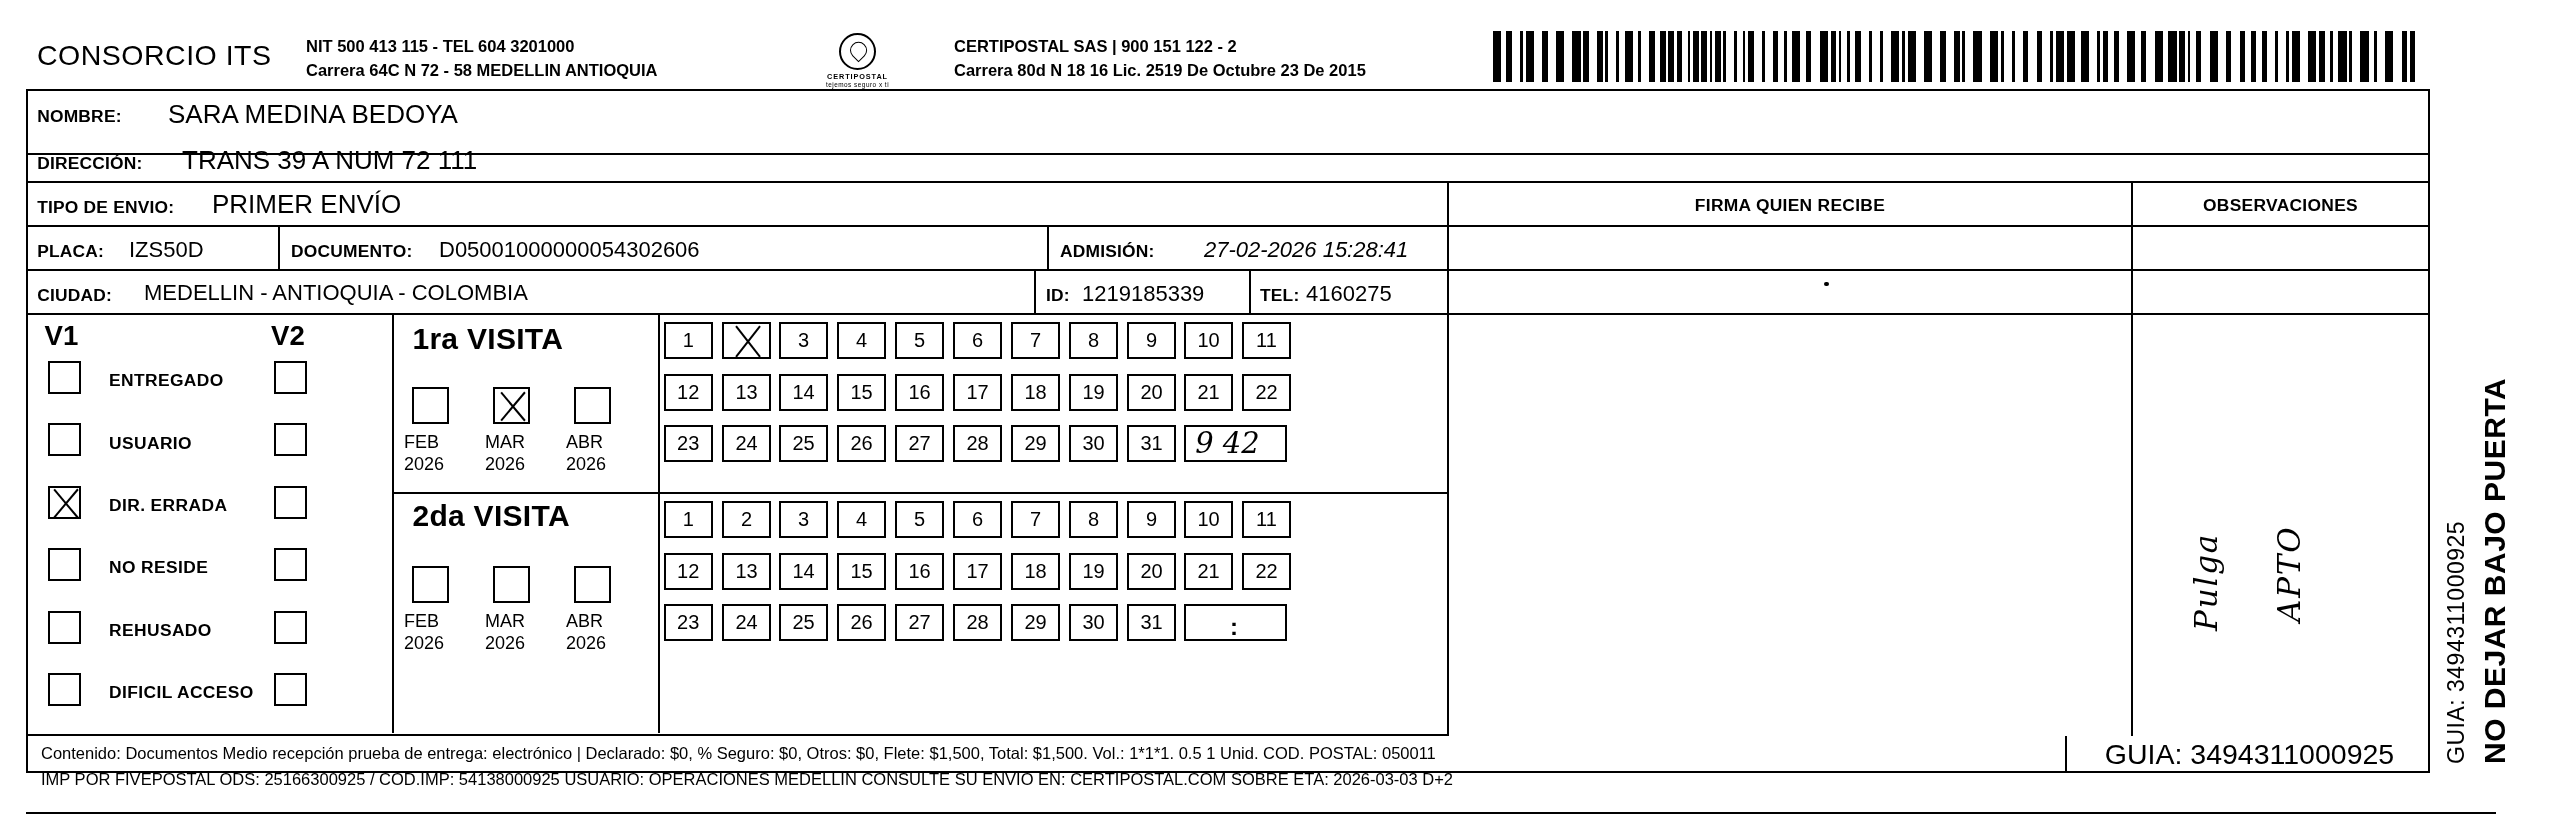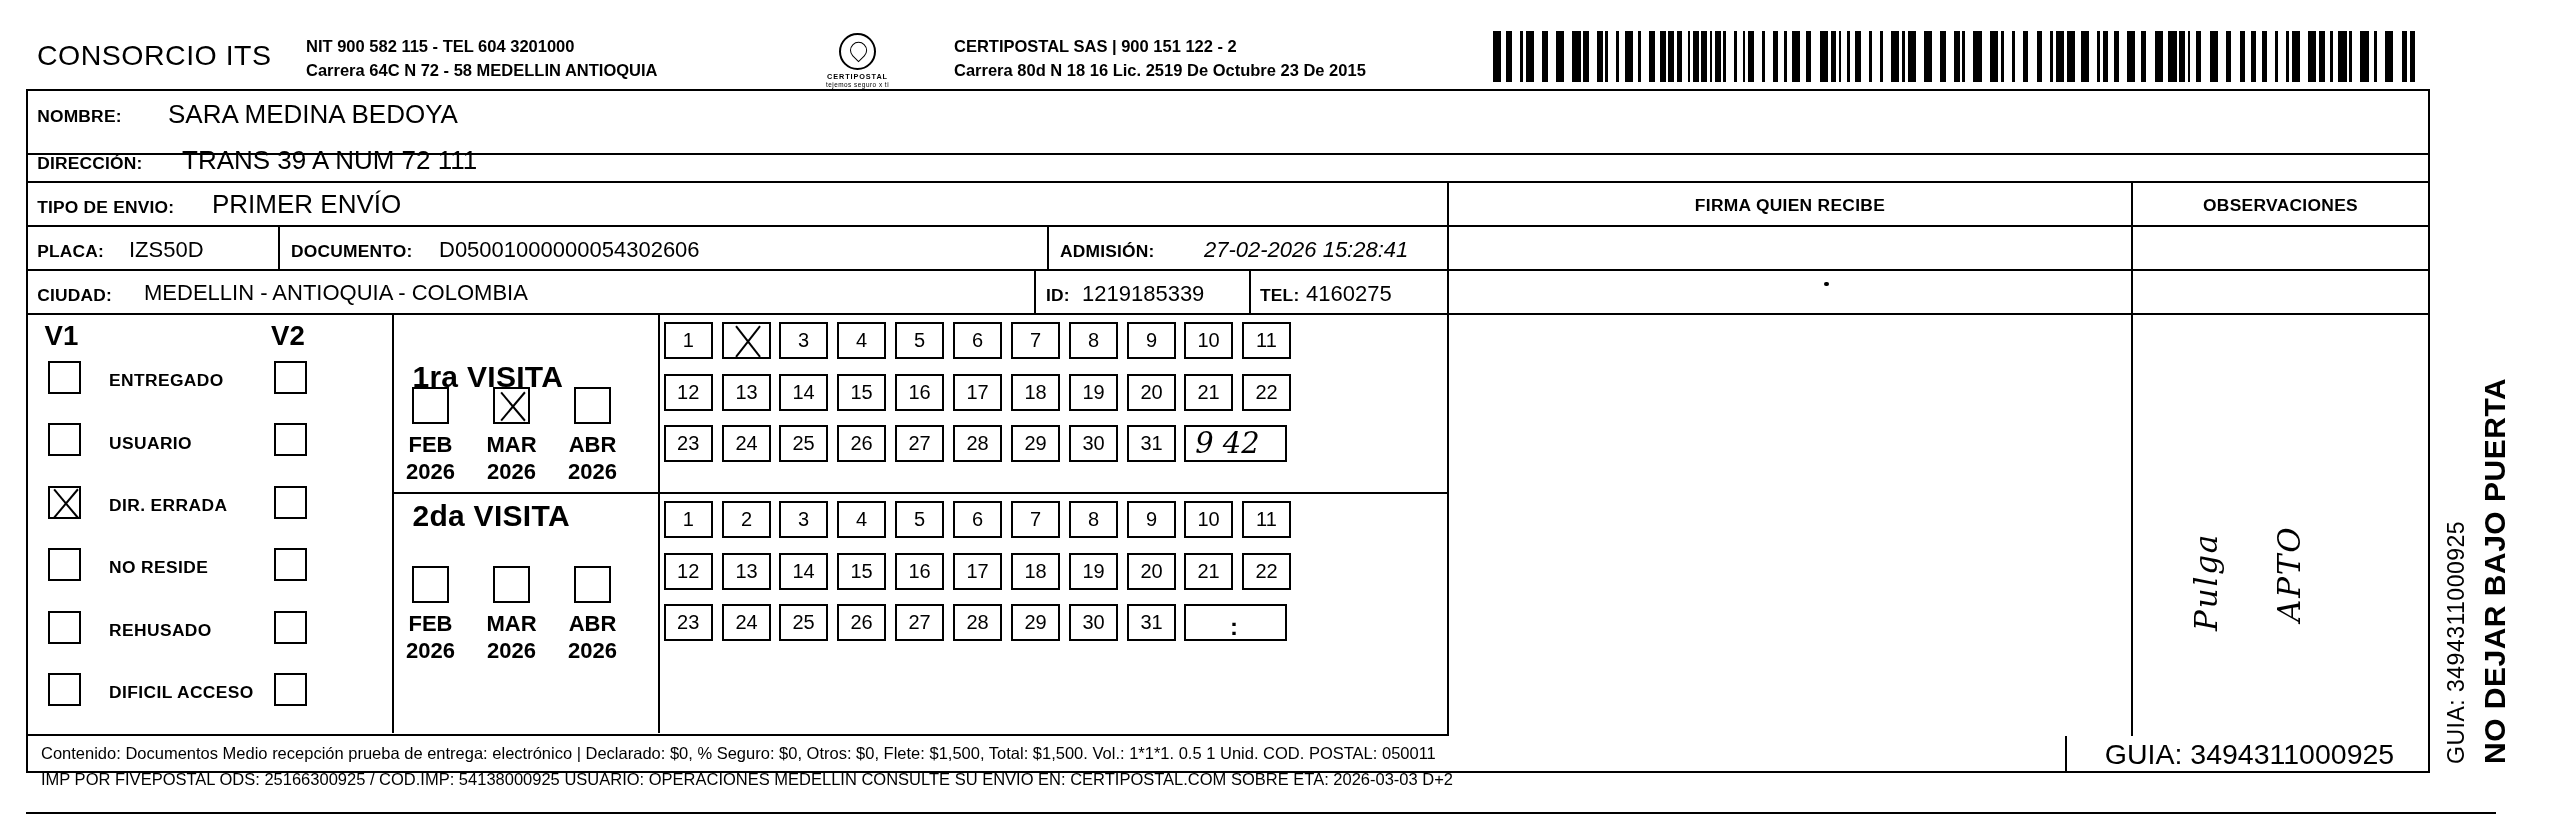--- a/index.html
+++ b/index.html
@@ -256,23 +256,23 @@
     letter-spacing: 0.3px;
   }
   .mbox {
     position: absolute;
     width: 37px; height: 37px;
     border: 2.3px solid #000;
     box-sizing: border-box;
   }
   .mname {
     position: absolute;
-    font-size: 22px;
-    font-weight: bold;
-    text-align: center;
+    font-size: 18px;
+    font-weight: normal;
+    text-align: left;
     width: 53px;
     line-height: 1.25;
   }
   .hrule {
     position: absolute;
     left: 366px;
     width: 1053px;
     border-top: 2.3px solid #000;
   }
   .daygrid {
@@ -378,21 +378,21 @@
 </style>
 </head>
 <body>
 
 <div class="sheet">
   <div class="label-box">
 
     <div class="header">
       <div class="brand">CONSORCIO ITS</div>
       <div class="nitblock">
-        <div>NIT 900 582 115 - TEL 604 3201000</div>
+        <div>NIT 500 413 115 - TEL 604 3201000</div>
         <div>Carrera 64C N 72 - 58 MEDELLIN ANTIOQUIA</div>
       </div>
       <div class="logo">
         <div class="circ"></div>
         <div class="lg1">CERTIPOSTAL</div>
         <div class="lg2">tejemos seguro x ti</div>
       </div>
       <div class="certiblock">
         <div>CERTIPOSTAL SAS | 900 151 122 - 2</div>
         <div>Carrera 80d N 18 16  Lic. 2519 De Octubre 23 De 2015</div>
@@ -564,21 +564,21 @@
           <span class="statuslabel" style="left:81px; top:305px;">REHUSADO</span>
           <div class="chk" style="left:246px; top:296px;"></div>
 
           <div class="chk" style="left:20px; top:358px;"></div>
           <span class="statuslabel" style="left:81px; top:367px;">DIFICIL ACCESO</span>
           <div class="chk" style="left:246px; top:358px;"></div>
         </div>
 
         <div class="visitcol">
 
-          <span class="visit-title" style="left:18.4px; top:7.3px;margin-top:38px;">1ra VISITA</span>
+          <span class="visit-title" style="left:18.4px; top:7.3px;">1ra VISITA</span>
           <div class="mbox" style="left:18.4px; top:72px;"></div>
           <div class="mbox" style="left:99px; top:72px;">
             <div style="position:absolute;left:50%;top:-0.9px;width:2.3px;height:37px;background:#000;transform:rotate(40deg);"></div>
             <div style="position:absolute;left:50%;top:-0.9px;width:2.3px;height:37px;background:#000;transform:rotate(-40deg);"></div>
           </div>
           <div class="mbox" style="left:180px; top:72px;"></div>
           <div class="mname" style="left:10px; top:116px;">
             <span>FEB</span><br>
             <span>2026</span>
           </div>

